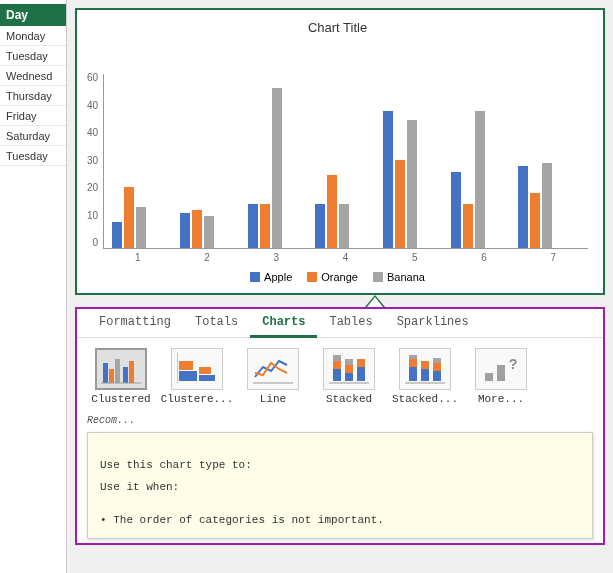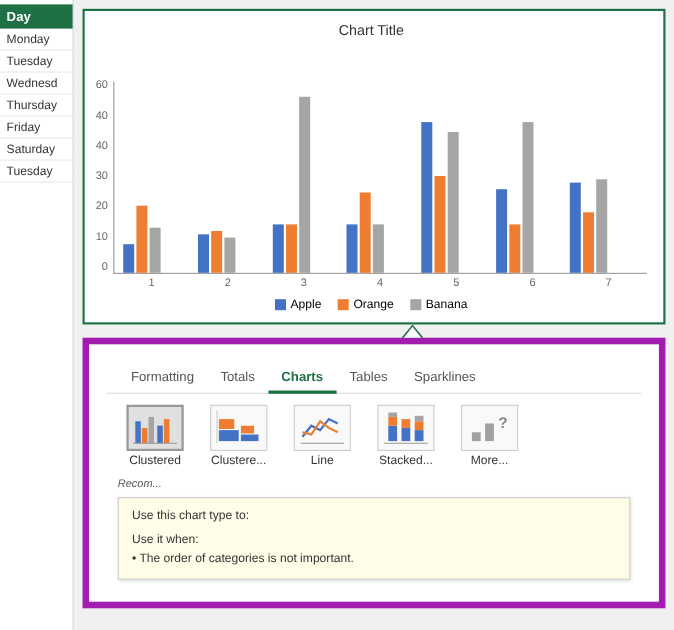--- a/index.html
+++ b/index.html
@@ -185,23 +185,24 @@
       border-right: 8px solid transparent;
       border-bottom: 10px solid white;
       position: absolute;
       top: 2px;
       left: -8px;
     }
 
     
     .bottom-panel {
       background: white;
-      border: 6px solid #a21caf;
+      border: 2px solid #a21caf;
       margin: 0 8px 8px 8px;
-      padding: 16px;
+      padding: 0;
+      font-family: Liberation Mono, monospace;
     }
 
     .tabs-row {
       display: flex;
       border-bottom: 1px solid #ddd;
       padding: 0 10px;
     }
 
     .tab {
       padding: 6px 12px;
@@ -275,20 +276,21 @@
       padding: 8px 12px;
       font-size: 11px;
       color: #333;
       line-height: 1.6;
       margin: 0 10px 4px 10px;
       box-shadow: 1px 1px 3px rgba(0,0,0,0.15);
     }
 
     .tooltip-text-line {
       display: block;
+      margin-top: 16px;
     }
   </style>
 </head>
 <body>
 
 <div class="main-container">
 
   <div class="sidebar">
     <div class="sidebar-header">Day</div>
     <div class="sidebar-cell">Monday</div>
@@ -439,20 +441,36 @@
           <div class="chart-icon-box">
             <svg viewBox="0 0 40 32">
               <polyline points="2,24 10,14 18,18 26,8 34,12" fill="none" stroke="#4472c4" stroke-width="2"></polyline>
               <polyline points="2,20 10,22 18,10 26,16 34,20" fill="none" stroke="#ed7d31" stroke-width="2"></polyline>
               <line x1="0" y1="30" x2="40" y2="30" stroke="#999" stroke-width="1"></line>
             </svg>
           </div>
           <div class="chart-option-label">Line</div>
         </div>
 
+        <div class="chart-option">
+          <div class="chart-icon-box">
+            <svg viewBox="0 0 40 32">
+              <rect x="4" y="16" width="8" height="12" fill="#4472c4"></rect>
+              <rect x="4" y="8" width="8" height="8" fill="#ed7d31"></rect>
+              <rect x="4" y="2" width="8" height="6" fill="#a5a5a5"></rect>
+              <rect x="16" y="20" width="8" height="8" fill="#4472c4"></rect>
+              <rect x="16" y="12" width="8" height="8" fill="#ed7d31"></rect>
+              <rect x="16" y="6" width="8" height="6" fill="#a5a5a5"></rect>
+              <rect x="28" y="14" width="8" height="14" fill="#4472c4"></rect>
+              <rect x="28" y="6" width="8" height="8" fill="#ed7d31"></rect>
+              <line x1="0" y1="30" x2="40" y2="30" stroke="#999" stroke-width="1"></line>
+            </svg>
+          </div>
+          <div class="chart-option-label">Stacked</div>
+        </div>
 
         <div class="chart-option">
           <div class="chart-icon-box">
             <svg viewBox="0 0 40 32">
               <rect x="4" y="14" width="8" height="14" fill="#4472c4"></rect>
               <rect x="4" y="6" width="8" height="8" fill="#ed7d31"></rect>
               <rect x="4" y="2" width="8" height="4" fill="#a5a5a5"></rect>
               <rect x="16" y="16" width="8" height="12" fill="#4472c4"></rect>
               <rect x="16" y="8" width="8" height="8" fill="#ed7d31"></rect>
               <rect x="28" y="18" width="8" height="10" fill="#4472c4"></rect>

